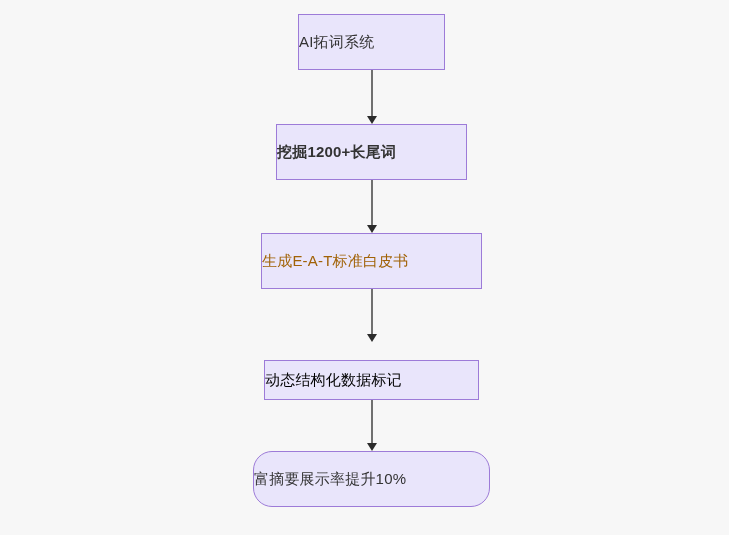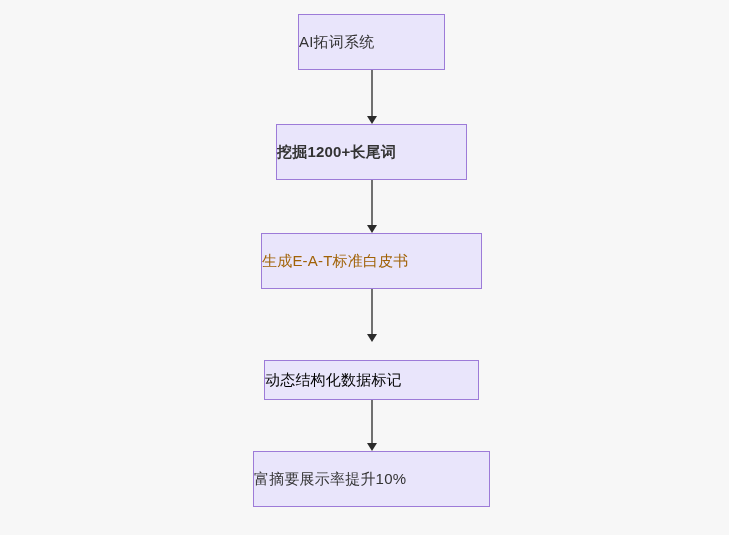--- a/index.html
+++ b/index.html
@@ -91,17 +91,17 @@
   </div>
 
   <div class="node" style="left: 261px; top: 233px; width: 221px; height: 56px; background: rgb(233, 229, 251); border-color: rgb(157, 123, 216); color: #a16207;">
     <span class="node-label">生成E-A-T标准白皮书</span>
   </div>
 
   <div class="node" style="left: 264px; top: 342px; width: 215px; height: 40px; background: rgb(233, 229, 251); border-color: rgb(157, 123, 216); color: #000000; margin-top: 18px;">
     <span class="node-label">动态结构化数据标记</span>
   </div>
 
-  <div class="node" style="left: 253px; top: 451px; width: 237px; height: 56px; background: rgb(233, 229, 251); border-color: rgb(157, 123, 216); color: rgb(51, 51, 51);">
+  <div class="node" style="left: 253px; top: 451px; width: 237px; height: 56px; background: rgb(233, 229, 251); border-color: rgb(157, 123, 216); color: rgb(51, 51, 51); border-radius: 19px;">
     <span class="node-label">富摘要展示率提升10%</span>
   </div>
 
 </div>
 
 </body></html>

